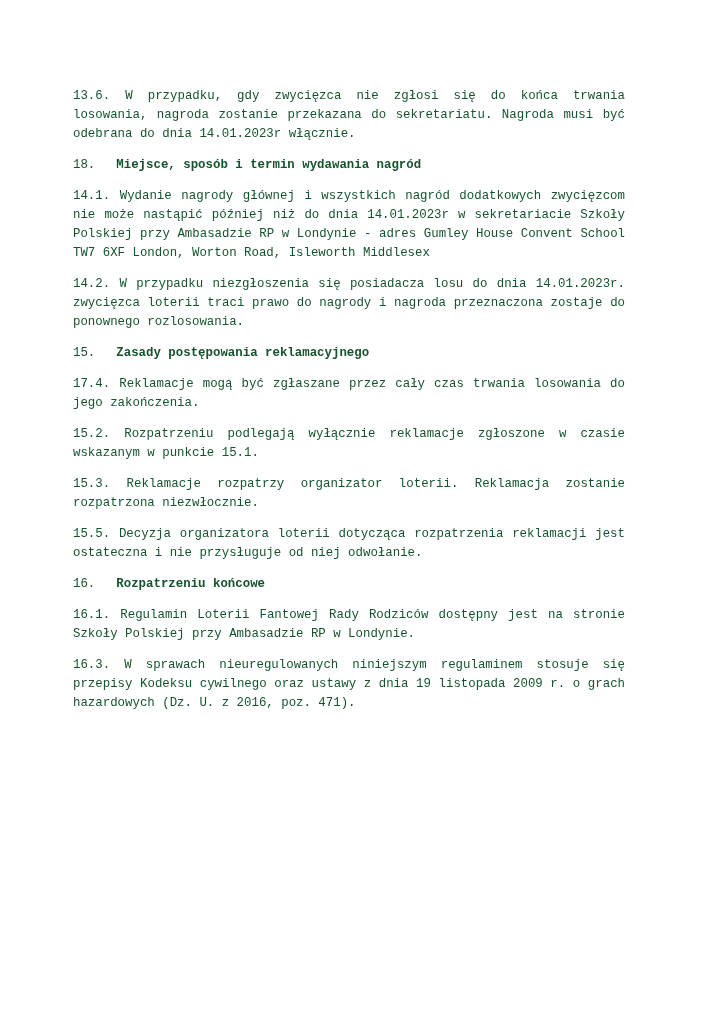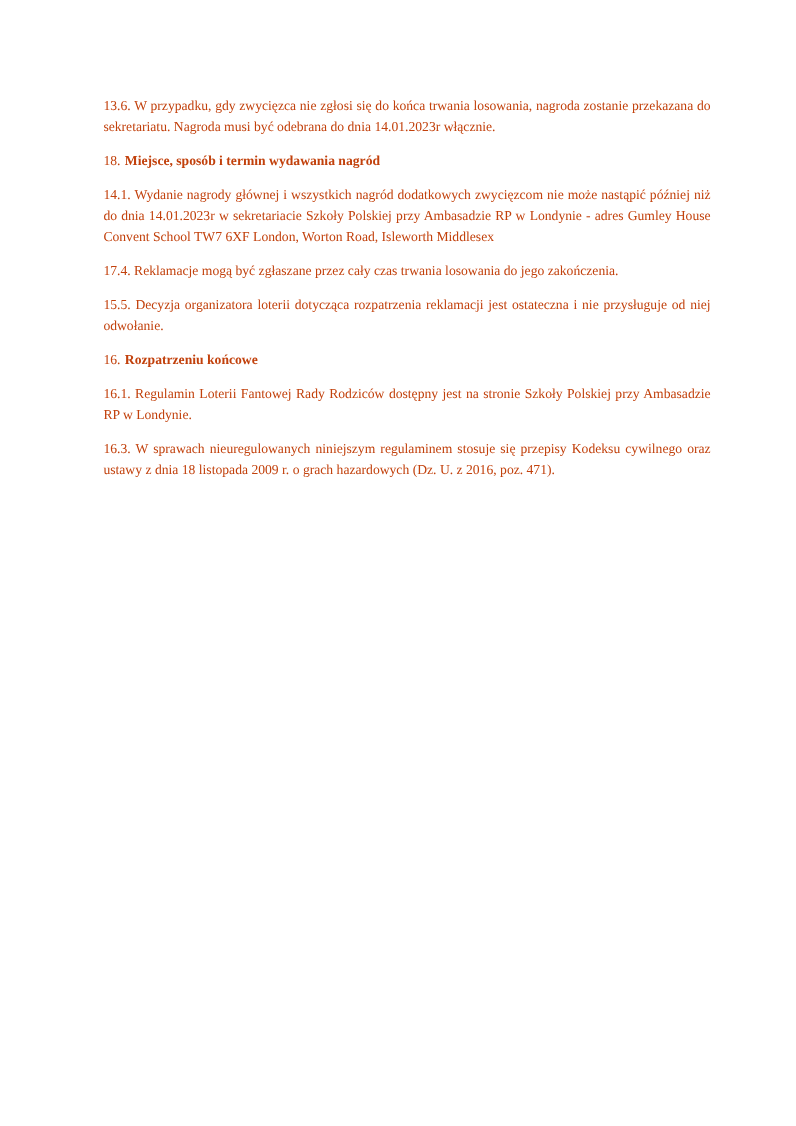--- a/index.html
+++ b/index.html
@@ -1,49 +1,55 @@
 <!DOCTYPE html>
 <html><head>
   <meta charset="utf-8">
   <style>
     html, body { margin: 0; padding: 0; background: #ffffff; }
     body { width: 724px; height: 1024px; position: relative; overflow: hidden; }
     .page {
       position: absolute; left: 0; top: 0; width: 724px; height: 1024px; background: #ffffff;
     }
     .content {
-      position: absolute; left: 94px; top: 87px; width: 552px;
-      font-family: Liberation Serif, serif;
-      font-size: 12.4px; line-height: 19px; color: #c2410c;
+      position: absolute; left: 73px; top: 87px; width: 552px;
+      font-family: Liberation Mono, monospace;
+      font-size: 12.4px; line-height: 19px; color: #14532d;
     }
     .p { margin: 0 0 12px 0; text-align: justify; }
     .p.last-line-left { text-align: justify; text-align-last: left; }
     .h { margin: 0 0 12px 0; }
     .h .num { font-weight: normal; }
-    .h .title { font-weight: bold; margin-left: 4px; }
+    .h .title { font-weight: bold; margin-left: 21px; }
   </style>
 </head>
 <body>
 
 <div class="page">
   <div class="content">
 
     <p class="p last-line-left">13.6. W przypadku, gdy zwycięzca nie zgłosi się do końca trwania losowania, nagroda zostanie przekazana do sekretariatu. Nagroda musi być odebrana do dnia 14.01.2023r włącznie.</p>
 
     <div class="h">
       <span class="num">18.</span><span class="title">Miejsce, sposób i termin wydawania nagród</span>
     </div>
 
     <p class="p last-line-left">14.1. Wydanie nagrody głównej i wszystkich nagród dodatkowych zwycięzcom nie może nastąpić później niż do dnia 14.01.2023r w  sekretariacie Szkoły Polskiej przy Ambasadzie RP w Londynie - adres Gumley House Convent School TW7 6XF London, Worton Road, Isleworth Middlesex</p>
+    <p class="p last-line-left">14.2. W przypadku niezgłoszenia się posiadacza losu do dnia 14.01.2023r. zwycięzca loterii traci prawo do nagrody i nagroda przeznaczona zostaje do ponownego rozlosowania.</p>
 
+    <div class="h">
+      <span class="num">15.</span><span class="title">Zasady postępowania reklamacyjnego</span>
+    </div>
 
     <p class="p last-line-left">17.4. Reklamacje mogą być zgłaszane przez cały czas trwania losowania do jego zakończenia.</p>
+    <p class="p last-line-left">15.2. Rozpatrzeniu podlegają wyłącznie reklamacje zgłoszone w czasie wskazanym w punkcie 15.1.</p>
+    <p class="p last-line-left">15.3. Reklamacje rozpatrzy organizator loterii. Reklamacja zostanie rozpatrzona niezwłocznie.</p>
     <p class="p last-line-left">15.5. Decyzja organizatora loterii dotycząca rozpatrzenia reklamacji jest ostateczna i nie przysługuje od niej odwołanie.</p>
 
     <div class="h">
       <span class="num">16.</span><span class="title">Rozpatrzeniu końcowe</span>
     </div>
 
     <p class="p last-line-left">16.1. Regulamin Loterii Fantowej Rady Rodziców dostępny jest na stronie Szkoły Polskiej przy Ambasadzie RP w Londynie.</p>
-    <p class="p last-line-left">16.3. W sprawach nieuregulowanych niniejszym regulaminem stosuje się przepisy Kodeksu cywilnego oraz ustawy z dnia 18 listopada 2009 r. o grach hazardowych (Dz. U. z 2016, poz. 471).</p>
+    <p class="p last-line-left">16.3. W sprawach nieuregulowanych niniejszym regulaminem stosuje się przepisy Kodeksu cywilnego oraz ustawy z dnia 19 listopada 2009 r. o grach hazardowych (Dz. U. z 2016, poz. 471).</p>
 
   </div>
 </div>
 
 </body></html>

